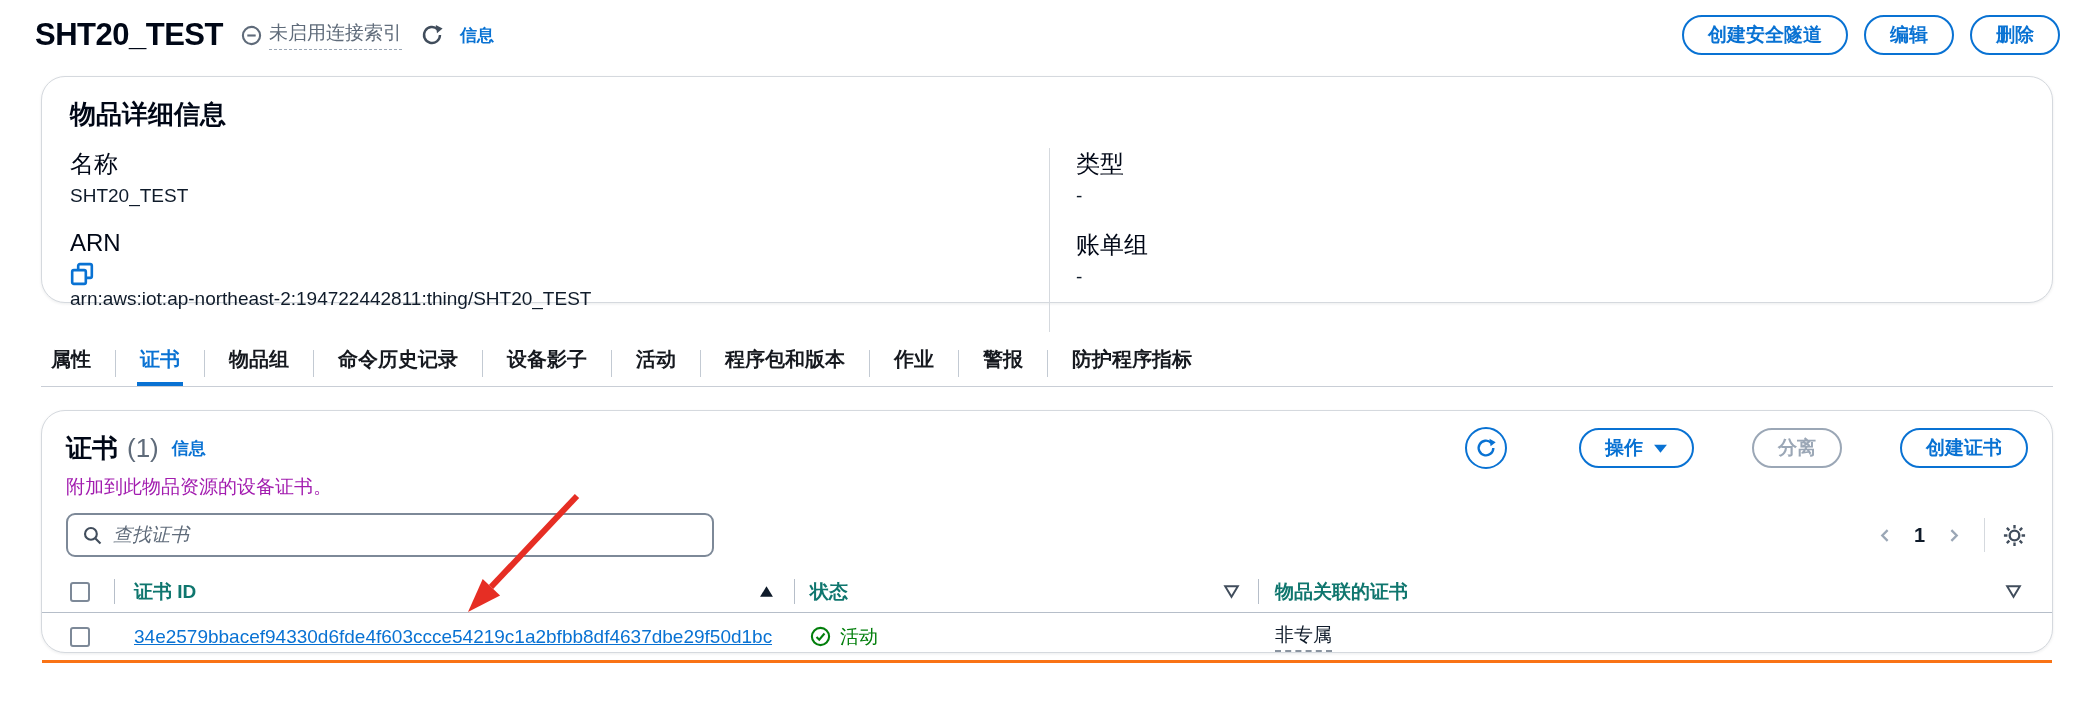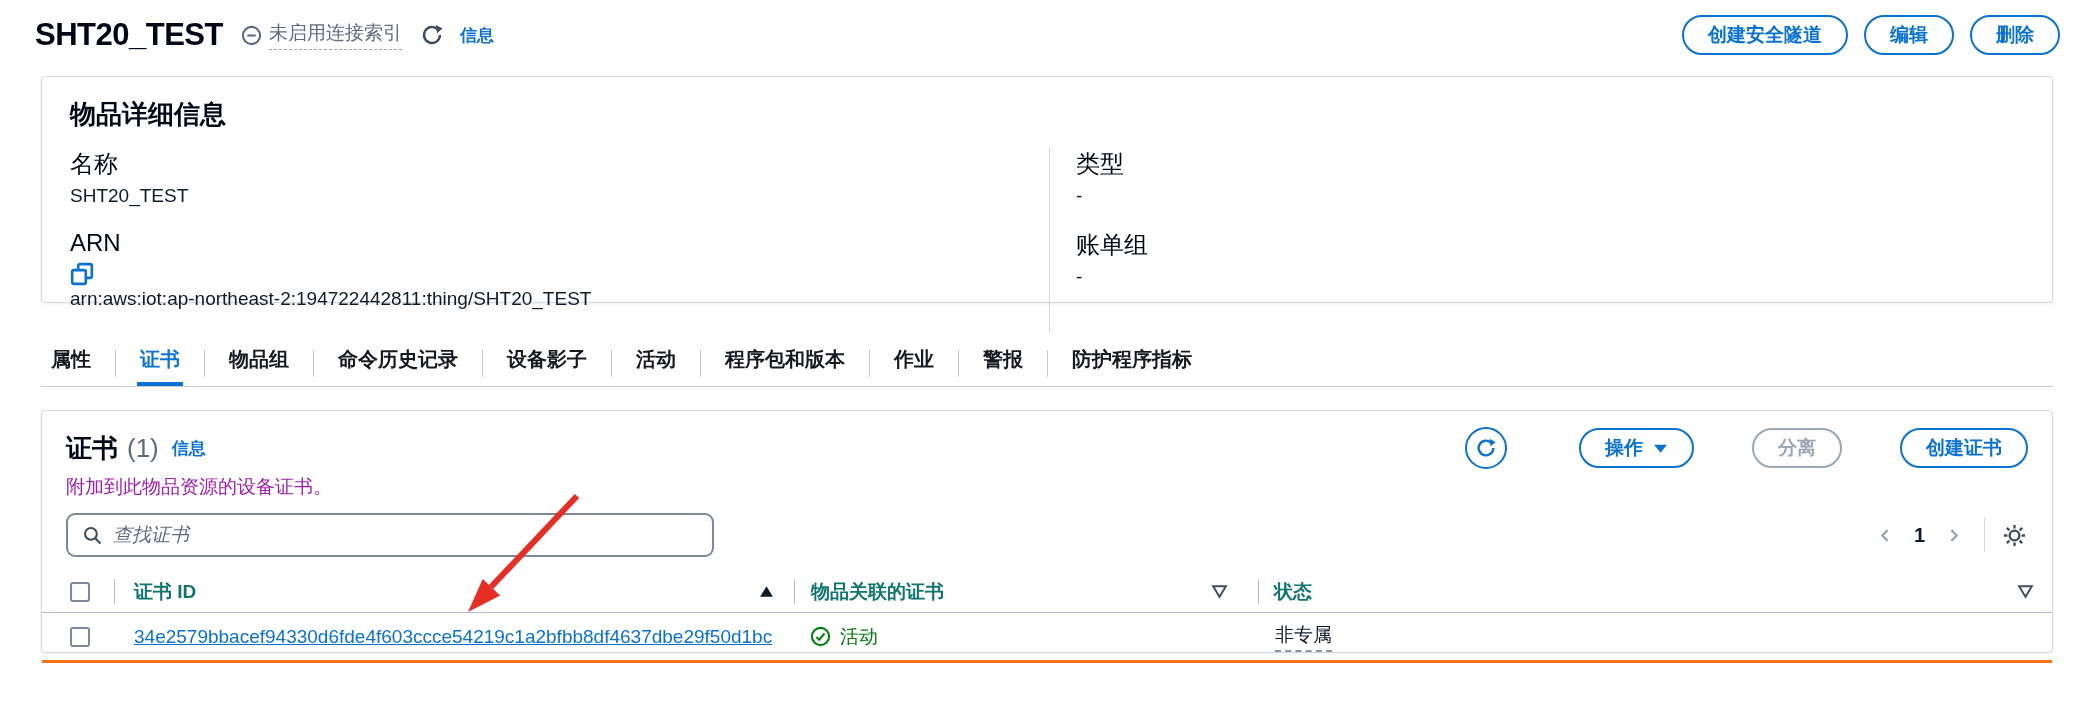--- a/index.html
+++ b/index.html
@@ -15,21 +15,21 @@
   .info-link { margin-left:16px; font-size:17px; font-weight:700; color:#0972d3; cursor:pointer; }
   .topbar-spacer { flex:1; }
   .btn { display:inline-flex; align-items:center; justify-content:center; gap:10px; height:40px;
          border:2px solid #0972d3; border-radius:20px; background:#fff; color:#0972d3;
          font-size:19px; font-weight:700; padding:0 24px; cursor:pointer; font-family:inherit; }
   .btn.disabled { border-color:#9ba7b6; color:#9ba7b6; cursor:default; }
   .topbar .btn { margin-left:16px; }
 
   
   .card { position:absolute; left:41px; width:2012px; background:#fff; border:1px solid #d5d9de;
-          border-radius:4px; box-shadow:0 1px 3px rgba(0,28,36,.08); }
+          border-radius:24px; box-shadow:0 1px 3px rgba(0,28,36,.08); }
   .details-card { top:76px; height:227px; padding:20px 28px 0 28px; }
   .card-heading { font-size:26px; font-weight:800; color:#000716; }
   .details-grid { display:flex; margin-top:16px; }
   .details-col-left { flex:0 0 979px; }
   .details-col-right { flex:1; border-left:1px solid #d5d9de; padding-left:26px; }
   .field { margin-bottom:22px; }
   .field-label { font-size:24px; font-weight:400; color:#000716; margin-bottom:5px; }
   .field-value { font-size:19px; color:#0f1b2a; }
   .copy-row { margin:4px 0 2px 0; }
 
@@ -242,30 +242,30 @@
           <span class="checkbox"></span>
         </div>
         <div class="th c2">
           <span>证书 ID</span>
           <span class="push">
             <svg width="15" height="13" viewBox="0 0 14 12">
                 <polygon points="7,1 13,11 1,11" fill="#0f1b2a"></polygon>
               </svg>
           </span>
         </div>
-        <div class="th c4">
-          <span>物品关联的证书</span>
+        <div class="th c3">
+          <span>状态</span>
           <span class="push">
             <svg width="17" height="15" viewBox="0 0 16 14">
                 <polygon points="2,2 14,2 8,12" fill="none" stroke="#414d5c" stroke-width="1.8"></polygon>
               </svg>
           </span>
         </div>
-        <div class="th c3">
-          <span>状态</span>
+        <div class="th c4">
+          <span>物品关联的证书</span>
           <span class="push">
             <svg width="17" height="15" viewBox="0 0 16 14">
                 <polygon points="2,2 14,2 8,12" fill="none" stroke="#414d5c" stroke-width="1.8"></polygon>
               </svg>
           </span>
         </div>
       </div>
       <div class="trow">
         <div class="td c1">
           <span class="checkbox"></span>

